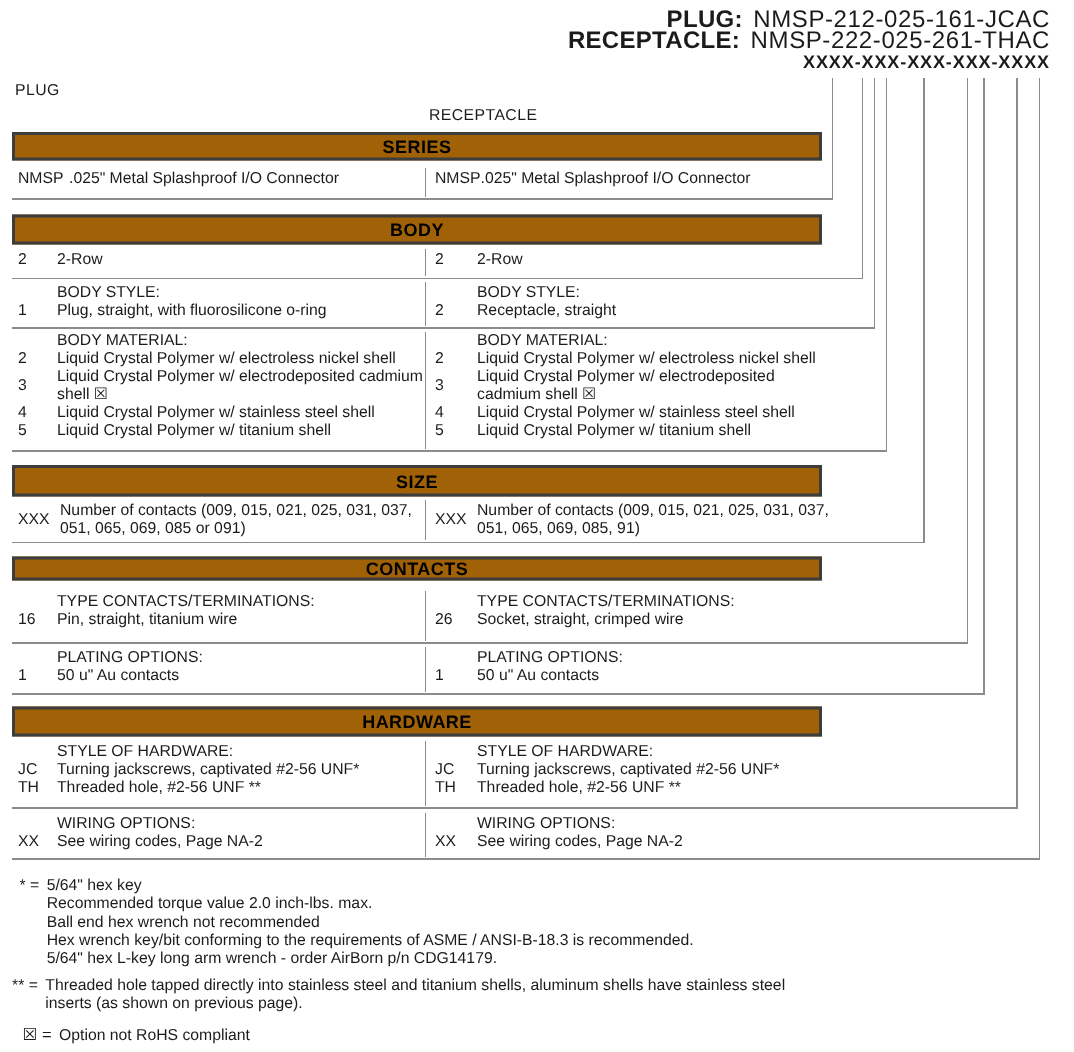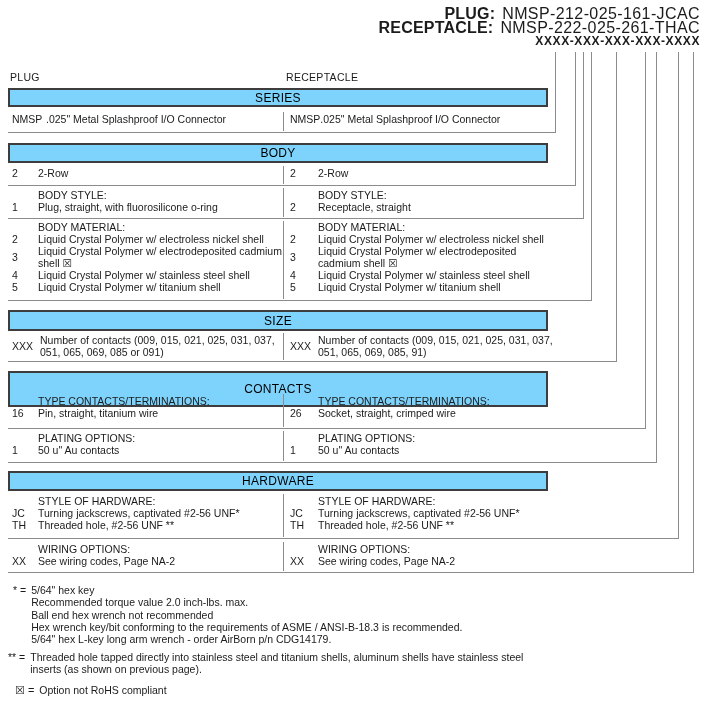--- a/index.html
+++ b/index.html
@@ -6,22 +6,22 @@
   #page{position:relative;width:716px;height:701px;background:#fff;
         font-family:"Liberation Sans","DejaVu Sans",sans-serif;color:#1b1b1b;overflow:hidden;}
   
   .pnline{position:absolute;right:16px;display:flex;gap:7px;font-size:16px;letter-spacing:.4px;white-space:pre;}
   .pnlabel{font-weight:bold;letter-spacing:.2px;}
   .mask{position:absolute;right:16px;font-size:12px;letter-spacing:.6px;white-space:pre;}
   
   .collabel{position:absolute;font-size:10.5px;letter-spacing:.3px;}
   
   .sechdr{position:absolute;left:8px;width:540px;border:2px solid #3d3d3d;box-sizing:border-box;
-          background:#7dd3fc;display:flex;align-items:center;justify-content:center;
-          font-weight:normal;font-size:12px;letter-spacing:.3px;color:#000;}
+          background:#a16207;display:flex;align-items:center;justify-content:center;
+          font-weight:bold;font-size:12px;letter-spacing:.3px;color:#000;}
   
   .row{position:absolute;width:275px;padding-left:4px;box-sizing:border-box;font-size:10.5px;line-height:12.1px;}
   .row.r{left:284px;width:270px;padding-left:6px;}
   .ln{display:flex;align-items:center;}
   .code{flex:0 0 26px;white-space:pre;}
   .row.r .code{flex:0 0 28px;}
   .code.w{flex:0 0 34px;}
   .code.m{flex:0 0 28px;}
   .txt{flex:1;}
   
@@ -39,27 +39,27 @@
   <div class="pnline" style="top:5px;">
     <span class="pnlabel">PLUG:</span>
     <span>NMSP-212-025-161-JCAC</span>
   </div>
   <div class="pnline" style="top:19px;">
     <span class="pnlabel">RECEPTACLE:</span>
     <span>NMSP-222-025-261-THAC</span>
   </div>
   <div class="mask" style="top:34px;font-weight:bold;">XXXX-XXX-XXX-XXX-XXXX</div>
 
-  <div class="collabel" style="left:10px;top:71px;">PLUG</div>
+  <div class="collabel" style="left:10px;top:54px;">PLUG</div>
   <div class="collabel" style="left:286px;top:71px;">RECEPTACLE</div>
 
   <div class="sechdr" style="top:88px;height:19px;">SERIES</div>
   <div class="sechdr" style="top:143px;height:20px;">BODY</div>
   <div class="sechdr" style="top:310px;height:21px;">SIZE</div>
-  <div class="sechdr" style="top:371px;height:36px;">CONTACTS</div>
+  <div class="sechdr" style="top:371px;height:16px;">CONTACTS</div>
   <div class="sechdr" style="top:471px;height:20px;">HARDWARE</div>
 
   <div class="row" style="left:8px;top:113px;">
     <div class="ln">
         <span class="code w">NMSP</span>
         <span class="txt">.025" Metal Splashproof I/O Connector</span>
       </div>
   </div>
   <div class="row r" style="top:113px;">
     <div class="ln">

